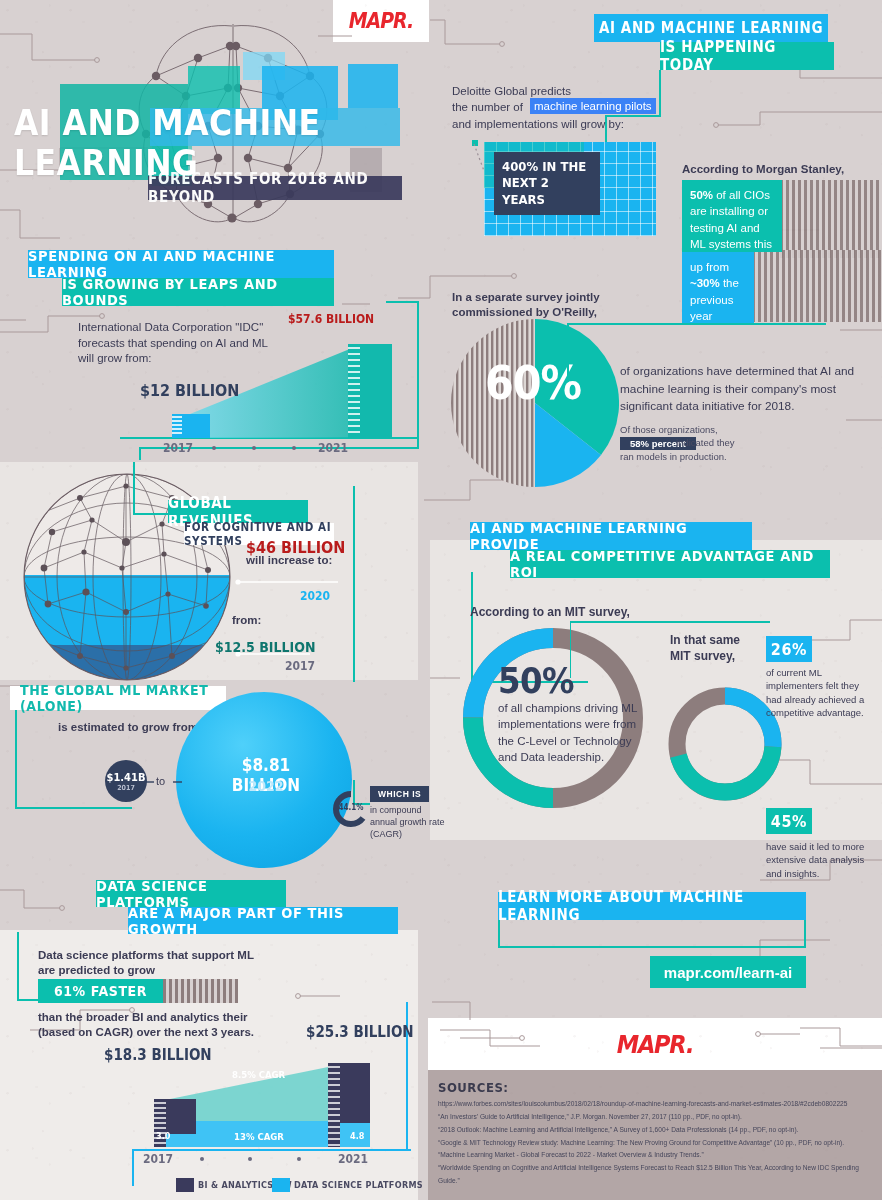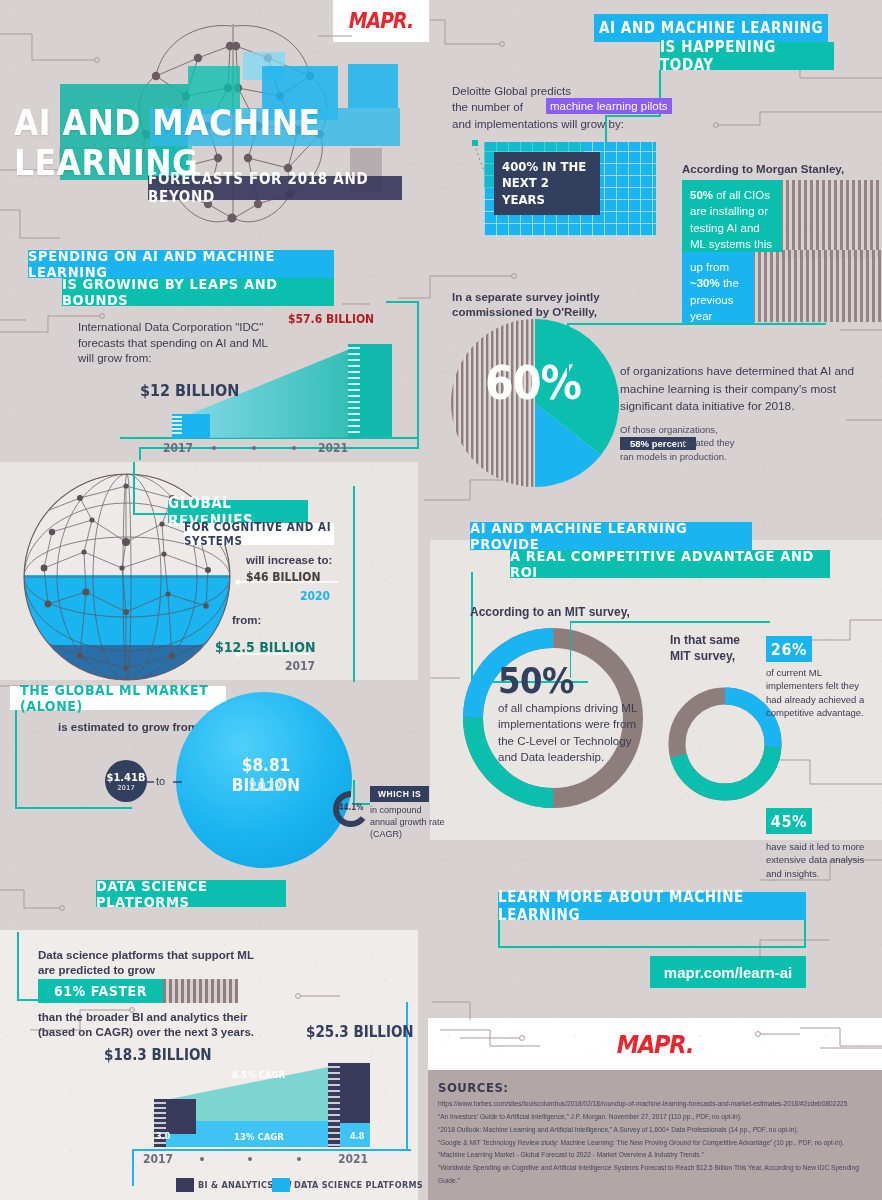--- a/index.html
+++ b/index.html
@@ -204,21 +204,21 @@
 
   <div class="hbar blue" style="left:594px;top:14px;width:234px;height:28px;justify-content:center;font-size:15px;">AI AND MACHINE LEARNING</div>
   <div class="hbar teal" style="left:660px;top:42px;width:174px;height:28px;justify-content:center;font-size:15px;">IS HAPPENING TODAY</div>
 
   <svg style="position:absolute;left:604px;top:70px;width:100px;height:120px;" viewBox="0 0 100 120">
     <path d="M56 0 V46 H2 V120" stroke="#0bbfae" stroke-width="2" fill="none"></path>
   </svg>
 
   <div class="txt" style="left:452px;top:84px;width:200px;font-size:11.5px;">Deloitte Global predicts</div>
   <div class="txt" style="left:452px;top:100px;font-size:11.5px;">the number of</div>
-  <div style="position:absolute;left:530px;top:98px;height:16px;background:#8b5cf6;padding:0 4px;display:flex;align-items:center;font-size:11.5px;color:#fff;margin-left:16px;">machine learning pilots</div>
+  <div style="position:absolute;left:530px;top:98px;height:16px;background:#3b82f6;padding:0 4px;display:flex;align-items:center;font-size:11.5px;color:#fff;">machine learning pilots</div>
   <div class="txt" style="left:452px;top:117px;width:210px;font-size:11.5px;">and implementations will grow by:</div>
 
   <div style="position:absolute;left:472px;top:140px;width:6px;height:6px;background:#0bbfae;"></div>
   <svg style="position:absolute;left:472px;top:142px;width:40px;height:90px;" viewBox="0 0 40 90">
     <path d="M2 2 L34 88" stroke="#9a8f96" stroke-width="1.2" stroke-dasharray="2 3" fill="none"></path>
   </svg>
 
   <div class="grid-blue" style="position:absolute;left:484px;top:142px;width:172px;height:94px;"></div>
   <div style="position:absolute;left:484px;top:142px;width:100px;height:46px;background:#0bbfae;opacity:.55;"></div>
   <div class="cond" style="position:absolute;left:494px;top:152px;width:106px;background:#32405e;color:#fff;font-size:13px;padding:7px 8px;line-height:1.25;box-sizing:border-box;">
@@ -387,21 +387,21 @@
   <svg style="position:absolute;left:110px;top:462px;width:250px;height:220px;" viewBox="0 0 250 220">
     <path d="M24 0 V52 H100" stroke="#0bbfae" stroke-width="2" fill="none"></path>
     <path d="M244 24 V220" stroke="#0bbfae" stroke-width="2" fill="none"></path>
     <path d="M128 120 H228" stroke="#ffffff" stroke-width="1.4" fill="none"></path>
     <circle cx="128" cy="120" r="2.6" fill="#ffffff"></circle>
     <path d="M128 192 H200" stroke="#ffffff" stroke-width="1.4" fill="none"></path>
     <circle cx="128" cy="192" r="2.6" fill="#ffffff"></circle>
   </svg>
 
   <div class="txt bold" style="left:246px;top:553px;font-size:11.5px;">will increase to:</div>
-  <div class="cond" style="position:absolute;left:246px;top:570px;font-size:12px;color:#404040;">$46 BILLION</div>
+  <div class="cond" style="position:absolute;left:246px;top:538px;font-size:16px;color:#b91c1c;">$46 BILLION</div>
   <div class="cond" style="position:absolute;left:300px;top:589px;font-size:12px;color:#1ab4f0;">2020</div>
   <div class="txt bold" style="left:232px;top:613px;font-size:11.5px;">from:</div>
   <div class="cond" style="position:absolute;left:215px;top:639px;font-size:14px;color:#0f766e;">$12.5 BILLION</div>
   <div class="cond" style="position:absolute;left:285px;top:659px;font-size:12px;color:#6b6b80;">2017</div>
 
   <div class="hbar" style="left:10px;top:686px;width:216px;height:24px;background:#ffffff;justify-content:flex-start;padding-left:10px;font-size:14px;color:#12b9ad;">THE GLOBAL ML MARKET (ALONE)</div>
   <div class="txt bold" style="left:58px;top:720px;font-size:11.5px;">is estimated to grow from:</div>
 
   <svg style="position:absolute;left:14px;top:710px;width:120px;height:110px;" viewBox="0 0 120 110">
     <path d="M2 0 V98 H118" stroke="#0bbfae" stroke-width="2" fill="none"></path>
@@ -464,20 +464,21 @@
     <circle cx="62" cy="62" r="48" fill="none" stroke="#0bbfae" stroke-width="17" stroke-dasharray="136 166" stroke-dashoffset="-78" transform="rotate(-90 62 62)"></circle>
   </svg>
 
   <div class="hbar blue" style="left:766px;top:636px;width:46px;height:26px;justify-content:center;font-size:16px;">26%</div>
   <div class="txt" style="left:766px;top:666px;width:106px;font-size:9.5px;line-height:1.42;">of current ML implementers felt they had already achieved a competitive advantage.</div>
 
   <div class="hbar teal" style="left:766px;top:808px;width:46px;height:26px;justify-content:center;font-size:16px;">45%</div>
   <div class="txt" style="left:766px;top:840px;width:106px;font-size:9.5px;line-height:1.42;">have said it led to more extensive data analysis and insights.</div>
 
   <div class="hbar teal" style="left:96px;top:880px;width:190px;height:27px;justify-content:center;font-size:14.5px;">DATA SCIENCE PLATFORMS</div>
+  <div class="hbar blue" style="left:128px;top:907px;width:270px;height:27px;justify-content:center;font-size:14.5px;">ARE A MAJOR PART OF THIS GROWTH</div>
 
   <svg style="position:absolute;left:16px;top:932px;width:250px;height:70px;" viewBox="0 0 250 70">
     <path d="M2 0 V68 H30" stroke="#0bbfae" stroke-width="2" fill="none"></path>
   </svg>
 
   <div class="txt bold" style="left:38px;top:948px;width:230px;font-size:11.5px;">Data science platforms that support ML</div>
   <div class="txt bold" style="left:38px;top:963px;width:230px;font-size:11.5px;">are predicted to grow</div>
 
   <div class="stripes" style="position:absolute;left:163px;top:979px;width:75px;height:24px;"></div>
   <div class="hbar teal" style="left:38px;top:979px;width:125px;height:24px;justify-content:center;font-size:14px;">61% FASTER</div>

